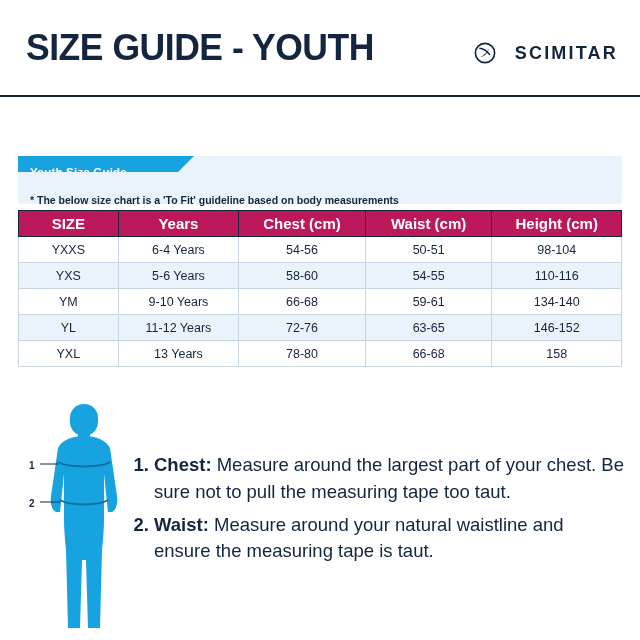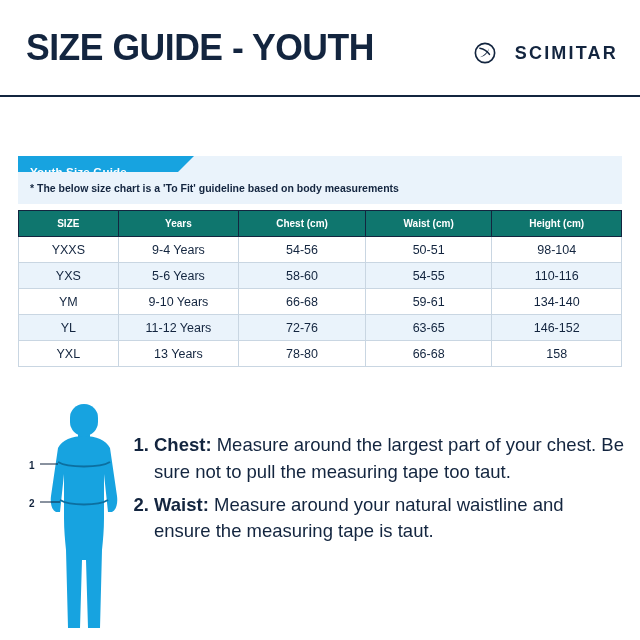--- a/index.html
+++ b/index.html
@@ -117,21 +117,21 @@
     position: absolute;
     top: 172px;
     left: 18px;
     width: 604px;
     height: 32px;
     background: #eaf3fb;
   }
   .note-text {
     position: absolute;
     left: 12px;
-    top: 0;
+    top: 12px;
     height: 32px;
     line-height: 32px;
     font-size: 10.5px;
     font-weight: bold;
     color: #13253f;
   }
 
   
   .table {
     position: absolute;
@@ -142,25 +142,25 @@
     table-layout: fixed;
   }
   .table th, .table td {
     border: 1px solid #c9d6e2;
     text-align: center;
     font-size: 12.5px;
     height: 25px;
     padding: 0;
   }
   .table thead th {
-    background: #0f766e;
+    background: #be185d;
     color: #ffffff;
     font-weight: bold;
     border: 1px solid #13253f;
-    font-size: 10px;
+    font-size: 15px;
   }
   .table tbody tr:nth-child(odd) td {
     background: #ffffff;
   }
   .table tbody tr:nth-child(even) td {
     background: #eaf3fb;
   }
   .table tbody td {
     color: #13253f;
     margin-left: 46px;
@@ -191,21 +191,21 @@
     font-size: 10px;
     font-weight: bold;
     color: #13253f;
   }
   .marker-1 { left: 11px; top: 60px; }
   .marker-2 { left: 11px; top: 98px; }
 
   .instructions {
     position: absolute;
     left: 130px;
-    top: 32px;
+    top: 52px;
     width: 495px;
     font-size: 18.5px;
     line-height: 1.45;
     color: #13253f;
   }
   .instructions ol {
     margin: 0;
     padding-left: 24px;
   }
   .instructions li {
@@ -254,21 +254,21 @@
         <th class="col-size">SIZE</th>
         <th class="col-years">Years</th>
         <th class="col-chest">Chest (cm)</th>
         <th class="col-waist">Waist (cm)</th>
         <th class="col-height">Height (cm)</th>
       </tr>
     </thead>
     <tbody>
       <tr>
         <td>YXXS</td>
-        <td>9-4 Years</td>
+        <td>6-4 Years</td>
         <td>54-56</td>
         <td>50-51</td>
         <td>98-104</td>
       </tr>
       <tr>
         <td>YXS</td>
         <td>5-6 Years</td>
         <td>58-60</td>
         <td>54-55</td>
         <td>110-116</td>

